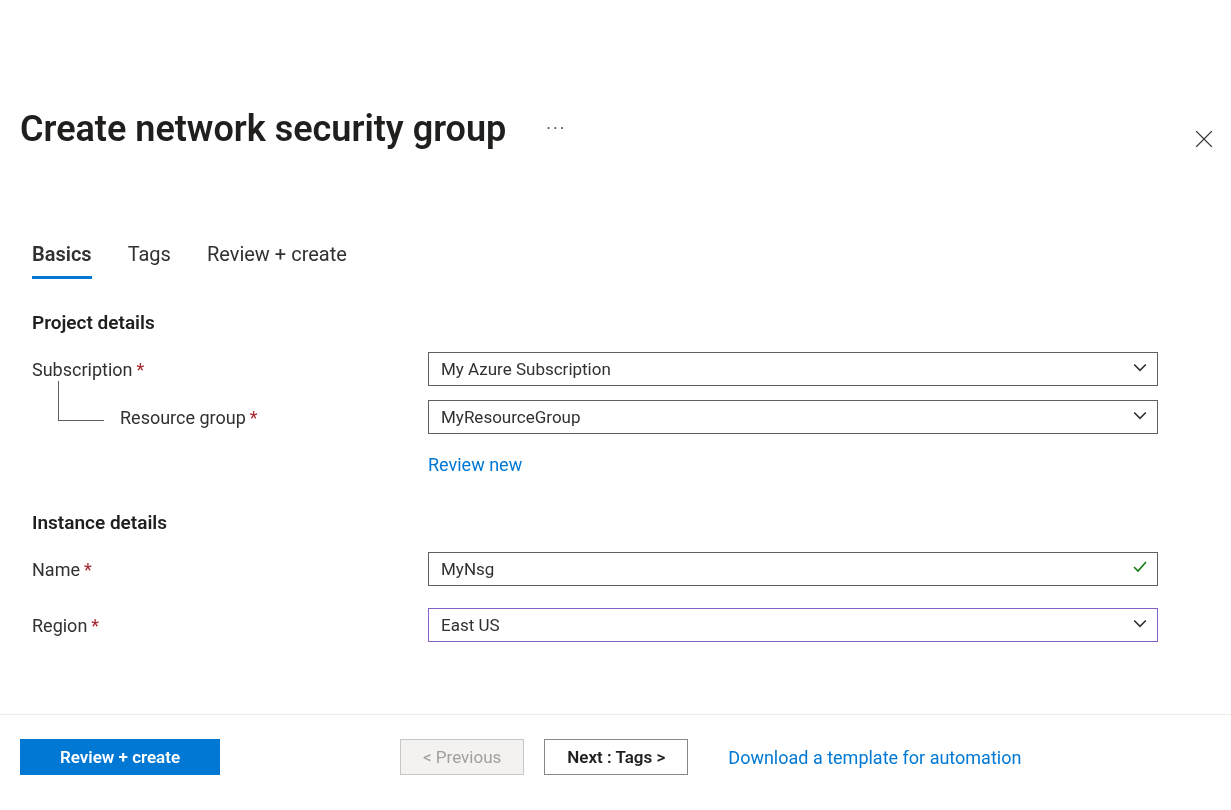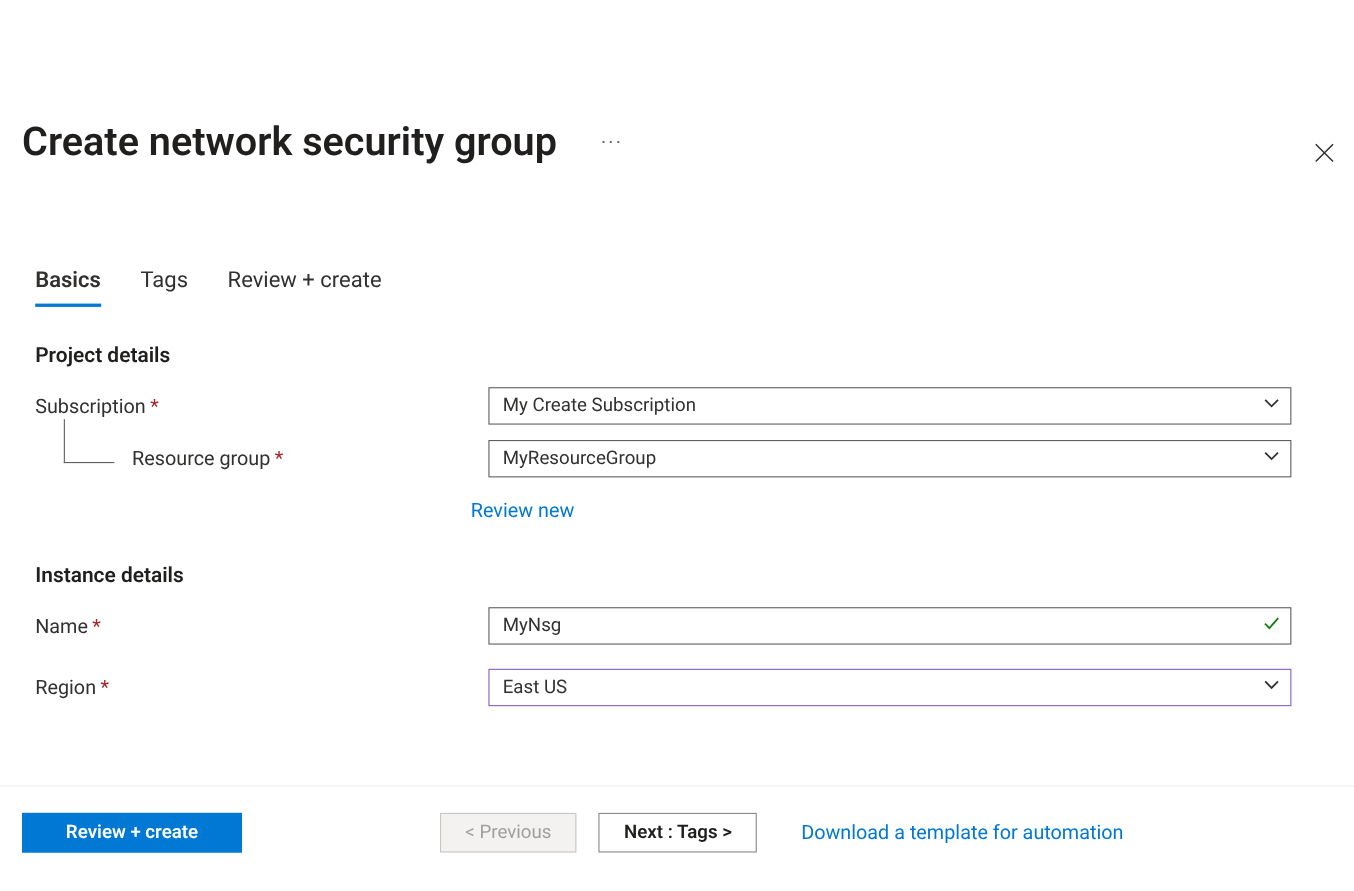--- a/index.html
+++ b/index.html
@@ -75,21 +75,20 @@
     font-size: 19px;
     font-weight: 600;
     margin: 32px 0 18px 12px;
     color: #201f1e;
   }
 
   .form-row {
     display: flex;
     align-items: center;
     margin-bottom: 14px;
-    gap: 16px;
   }
   .form-label-col {
     width: 408px;
     padding-left: 12px;
     font-size: 18px;
     color: #323130;
     display: flex;
     align-items: center;
   }
   .form-label-col.indented {
@@ -239,21 +238,21 @@
 
   <div class="section-title">Project details</div>
 
   <div class="form-row">
     <div class="form-label-col">
       <span>Subscription</span>
         <span class="required">*</span>
     </div>
     <div class="form-field-col">
       <div class="select-box">
-        <span>My Create Subscription</span>
+        <span>My Azure Subscription</span>
         <span class="chevron">
           <svg viewBox="0 0 12 12">
               <path d="M1 3 L6 8 L11 3" stroke="#323130" stroke-width="1.4" fill="none"></path>
             </svg>
         </span>
       </div>
     </div>
   </div>
 
   <div class="form-row">

